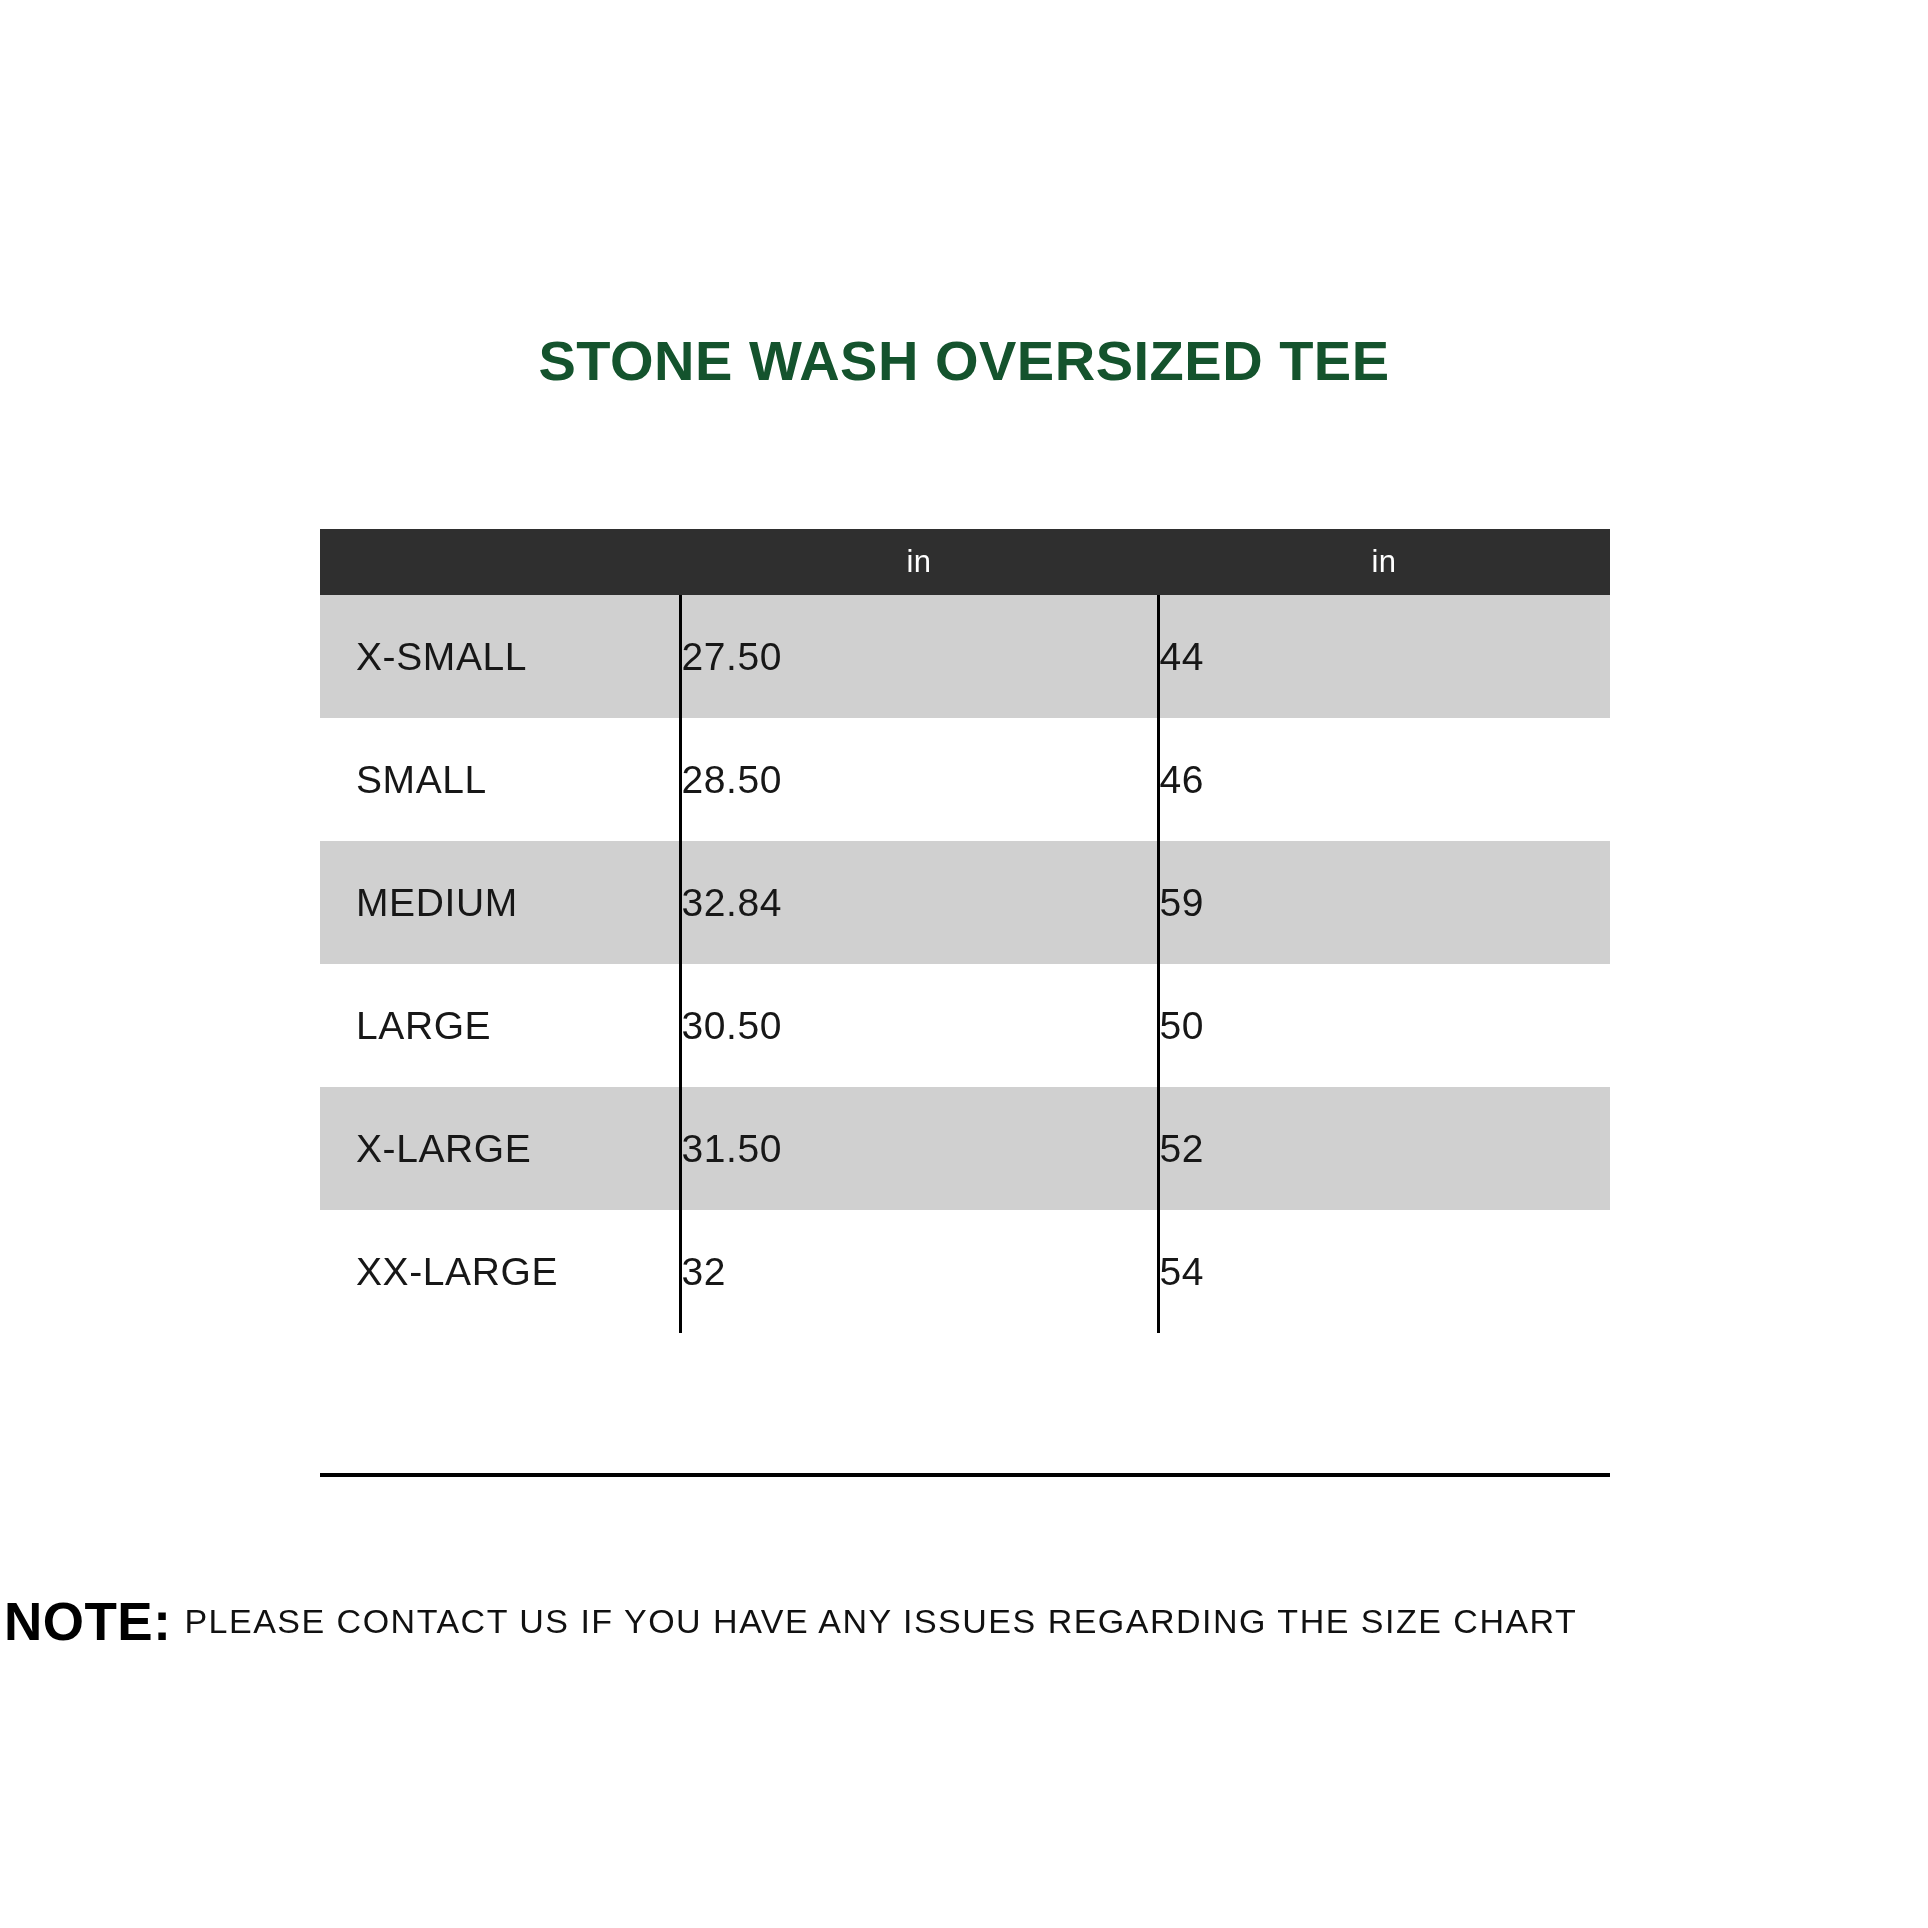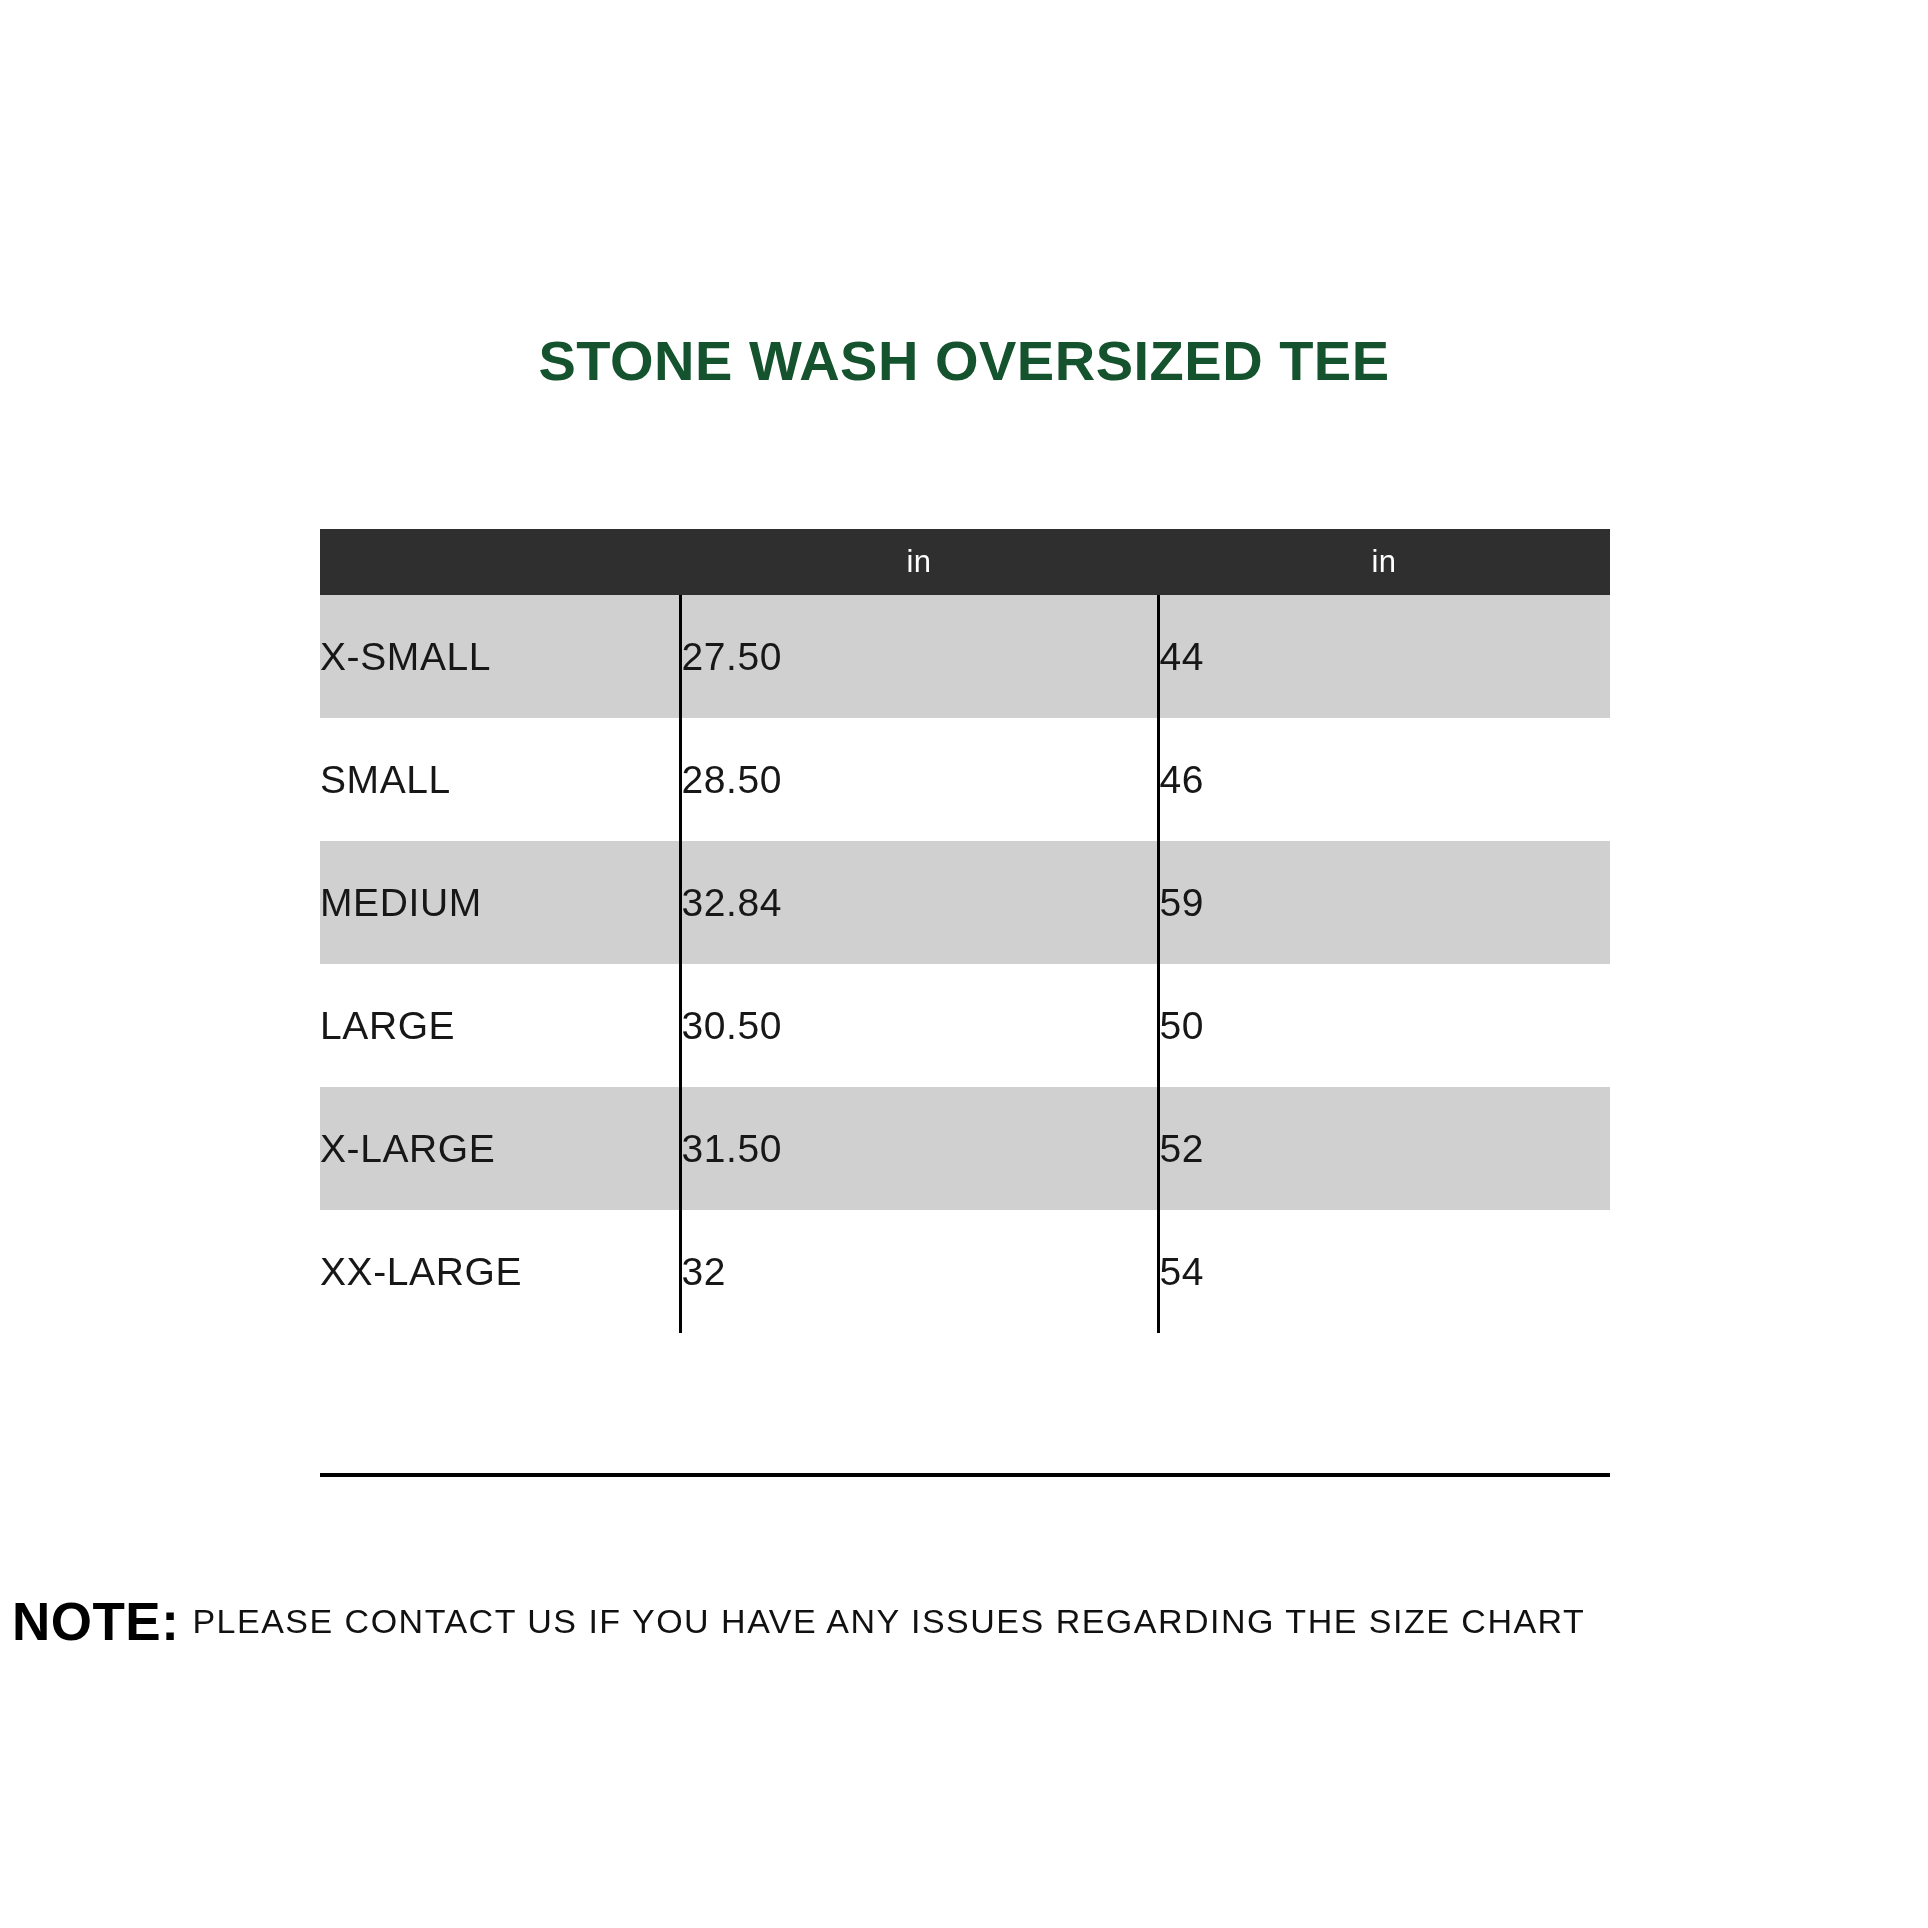--- a/index.html
+++ b/index.html
@@ -76,20 +76,21 @@
   tbody.body-rows td {
     font-size: 39px;
     height: 123px;
     vertical-align: middle;
     padding: 0;
     letter-spacing: 0.6px;
     color: #171717;
   }
   tbody.body-rows td.size-cell {
     text-align: left;
+    padding-left: 36px;
   }
   tbody.body-rows td.num-cell {
     text-align: left;
   }
   tr.shaded td {
     background: #d0d0d0;
   }
   tr.plain td {
     background: #ffffff;
   }
@@ -100,21 +101,21 @@
   .table-bottom-rule {
     position: absolute;
     left: 320px;
     top: 1473px;
     width: 1290px;
     height: 3.8px;
     background: #000000;
   }
   .note {
     position: absolute;
-    left: 12px;
+    left: 4px;
     top: 1591px;
     width: 1552px;
     text-align: center;
     white-space: nowrap;
   }
   .note-label {
     font-size: 53px;
     font-weight: bold;
     letter-spacing: 0.5px;
     color: #000000;

